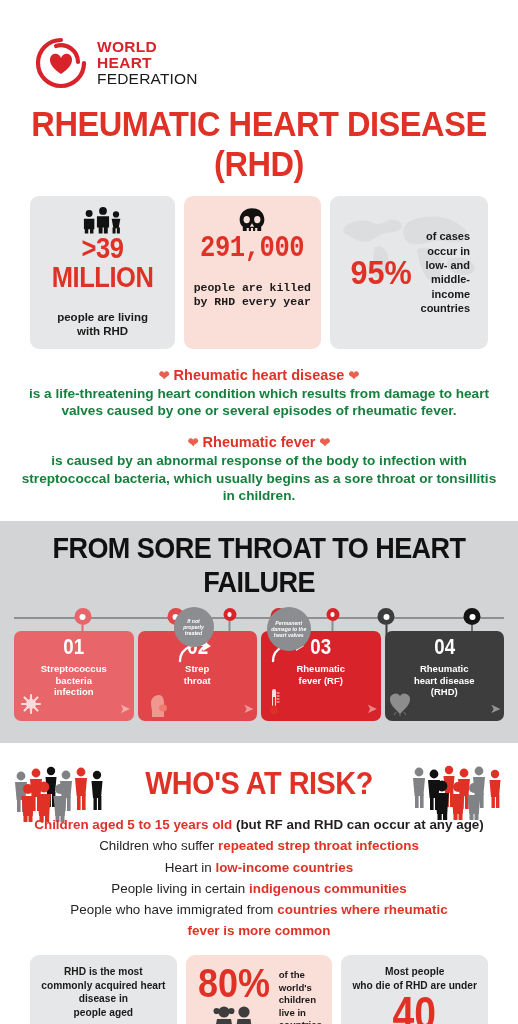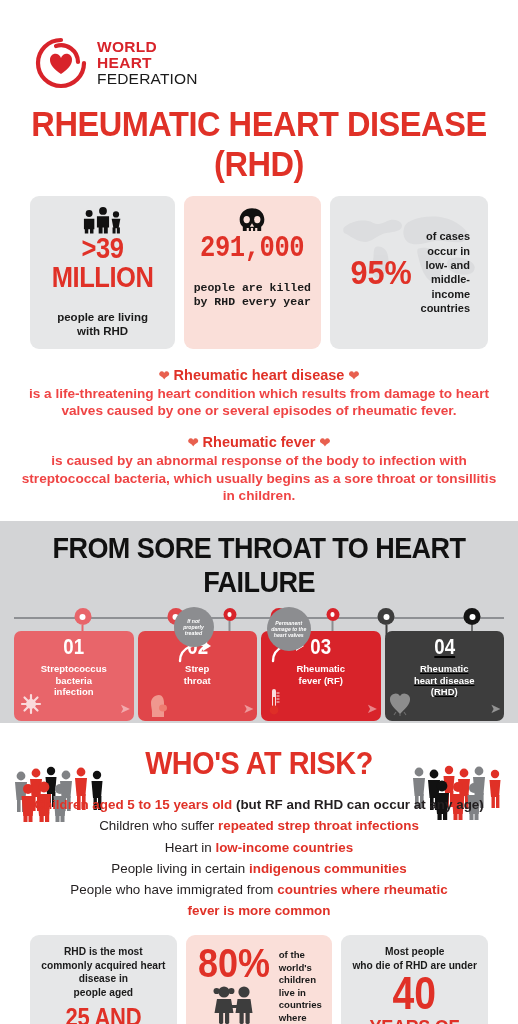--- a/index.html
+++ b/index.html
@@ -35,42 +35,42 @@
   .big-num { color:#E03127; font-weight:bold; font-size:29px; line-height:1; transform:scaleX(0.88); letter-spacing:-0.5px;}
   .stat-cap { font-size:11.5px; font-weight:bold; color:#1a1a1a; line-height:1.25; margin-top:18px; }
   .icon-top { height:30px; display:flex; align-items:flex-end; justify-content:center; }
   .pct-num { color:#E03127; font-weight:bold; font-size:34px; line-height:.95; transform:scaleX(0.9);}
   .pct-cap { font-size:11px; font-weight:bold; color:#1a1a1a; line-height:1.3; text-align:right; }
   .worldmap { position:absolute; inset:0; opacity:.5; }
   
   .def-block { padding: 18px 18px 0; text-align:center; }
   .def-head { color:#E03127; font-weight:bold; font-size:14.5px; margin-bottom:2px; }
   .def-head .hrt { color:#E8604F; font-size:13px; }
-  .def-body { font-size:13.6px; font-weight:bold; color:#ef4444; line-height:1.3; }
+  .def-body { font-size:13.6px; font-weight:bold; color:#15803d; line-height:1.3; }
   .def-block.second { padding-top:14px; }
   
-  .band { background:#D3D4D6; margin-top:16px; padding: 10px 0 2px; }
+  .band { background:#D3D4D6; margin-top:16px; padding: 10px 0 22px; }
   .band-title {
     text-align:center; color:#111; font-weight:bold; font-size:30px;
     transform:scaleX(0.9); letter-spacing:-0.6px; margin-bottom:6px;
   }
   .rail-wrap { position:relative; height:26px; margin: 0 14px; }
   .rail { position:absolute; top:12px; left:0; right:0; height:1.5px; background:#8e9094; }
   .pin { position:absolute; top:3px; transform:translateX(-50%); }
   .pin .dot { width:17px; height:17px; border-radius:50%; display:flex; align-items:center; justify-content:center; }
   .pin .dot i { width:6px; height:6px; background:#fff; border-radius:50%; display:block; }
   .pin .stem { width:1.5px; height:12px; margin:0 auto; }
   .pin.small .dot { width:13px; height:13px; }
   .pin.small .dot i { width:4.5px; height:4.5px; }
   .cards { display:flex; gap:4px; padding: 0 14px; }
   .card { border-radius:7px; position:relative; padding:5px 6px 24px; min-height:78px; overflow:hidden; }
   .c1 { background:#E8656A; flex:1 1 20%; }
   .c2 { background:#E0464A; flex:1 1 20%; }
   .c3 { background:#D8232A; flex:1 1 20%; }
-  .c4 { background:#3D3D3D; flex:1 1 20%;text-decoration:underline; }
+  .c4 { background:#3D3D3D; flex:1 1 20%; }
   .c5 { background:#141414; flex:1 1 20%; }
   .card .num { color:#fff; font-weight:bold; font-size:22px; text-align:center; line-height:1; transform:scaleX(0.85); }
   .card .lbl { color:#fff; font-size:9.5px; font-weight:bold; text-align:center; line-height:1.2; margin-top:5px; }
   .arrow-mini { position:absolute; right:5px; bottom:5px; font-size:13px; color:rgba(255,255,255,.45); letter-spacing:-2px; }
   .card-icon { position:absolute; left:4px; bottom:2px; opacity:.85; }
   .bubble {
     position:absolute; border-radius:50%; background:#8C8D90; color:#fff;
     display:flex; align-items:center; justify-content:center; text-align:center;
     font-size:5.2px; font-style:italic; line-height:1.18; font-weight:bold; padding:4px; z-index:4;
   }

